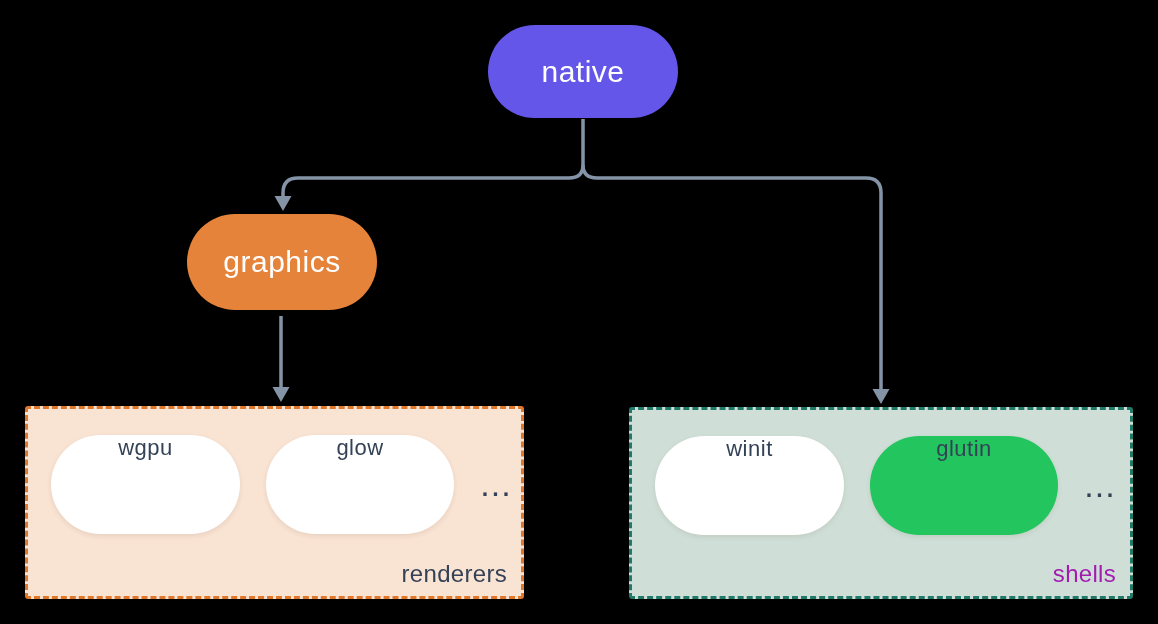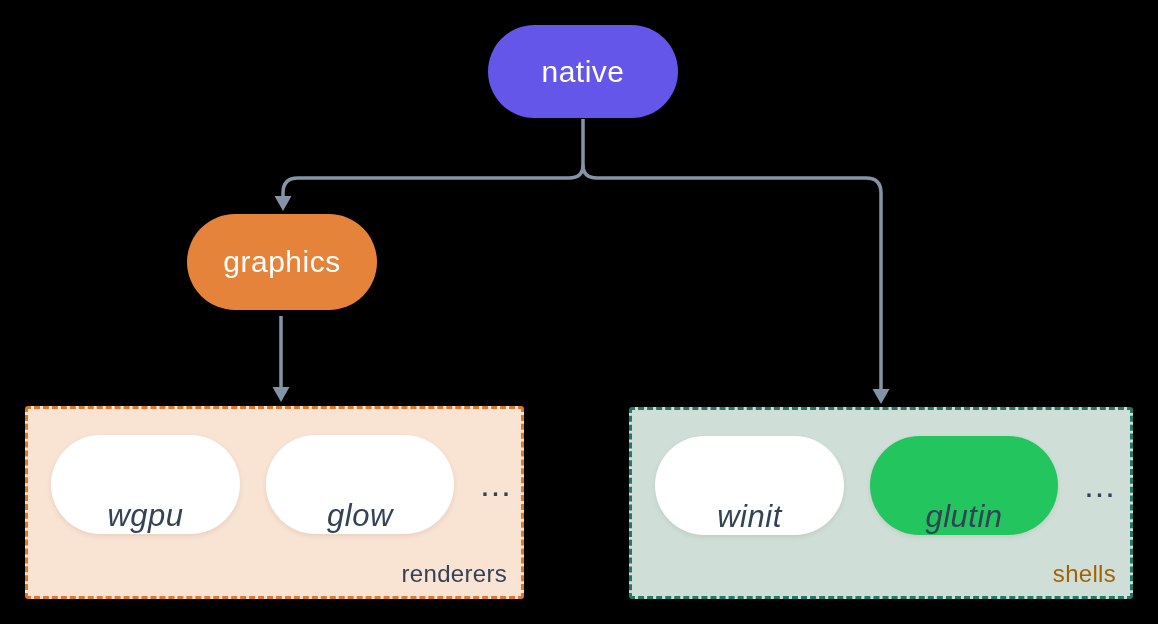--- a/index.html
+++ b/index.html
@@ -56,28 +56,27 @@
   }
   .group-shells {
     left: 629px; top: 407px;
     width: 504px; height: 192px;
     border: 3px dashed transparent;
     padding-left: 48px;
   }
   .item-pill {
     position: absolute;
     display: flex;
-    align-items: flex-end;
+    align-items: flex-start;
     justify-content: center;
     background: #fff;
     border-radius: 50px;
-    font-size: 31px;
+    font-size: 22px;
     letter-spacing: 0.5px;
     box-shadow: 0 2px 5px rgba(80, 50, 20, 0.10);
-    font-style: italic;
   }
   .pill-1 { left: 23px; top: 26px; width: 189px; height: 99px; }
   .pill-2 { left: 238px; top: 26px; width: 188px; height: 99px; }
   .more-dots {
     position: absolute;
     left: 440px; top: 26px;
     width: 56px; height: 99px;
     display: flex;
     align-items: center;
     justify-content: center;
@@ -126,16 +125,16 @@
   </div>
 
   <div class="group-box group-shells" style="background: rgb(207, 223, 215); border-color: rgb(33, 122, 104);">
     <div class="item-pill pill-1" style="color: rgb(52, 66, 86); background: rgb(255, 255, 255);">
       <span>winit</span>
     </div>
     <div class="item-pill pill-2" style="color: rgb(52, 66, 86); background: #22c55e;">
       <span>glutin</span>
     </div>
     <div class="more-dots" style="color: rgb(52, 66, 86);">...</div>
-    <div class="group-label" style="color: #a16207;">shells</div>
+    <div class="group-label" style="color: #a21caf;">shells</div>
   </div>
 
 </div>
 
 </body></html>

